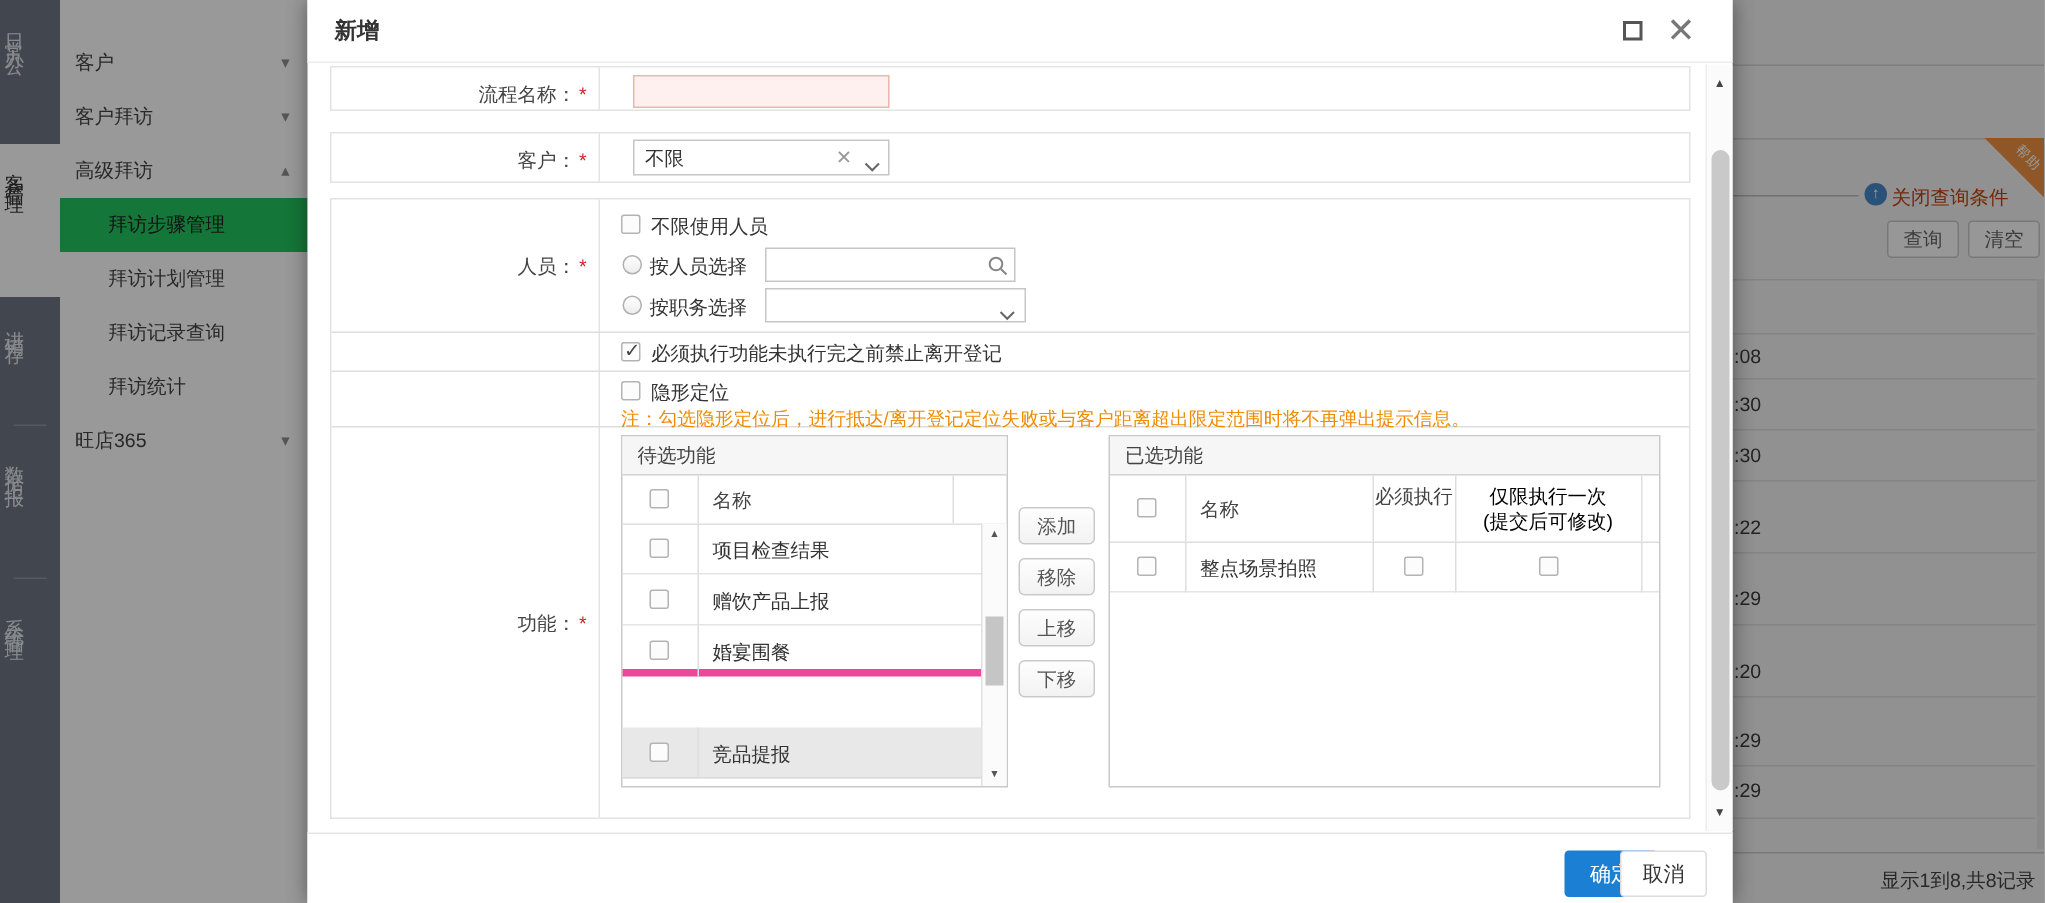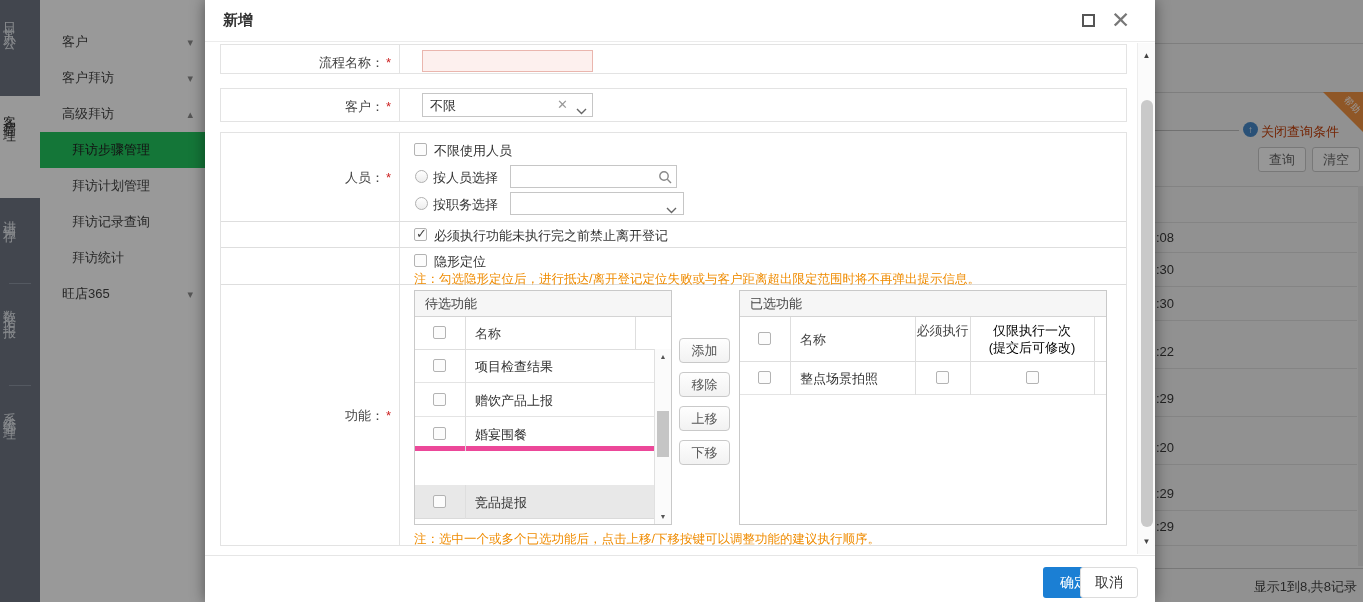--- a/index.html
+++ b/index.html
@@ -10,21 +10,21 @@
   
   .rail { position:absolute; left:0; top:0; width:40px; height:602px; background:#6e7582; z-index:1; }
   .rail-item { position:absolute; left:0; width:40px; text-align:center; writing-mode:vertical-lr; letter-spacing:5px; font-size:13px; color:#e3e7ec; cursor:pointer; }
   .rail-active-block { position:absolute; left:0; top:96px; width:40px; height:102px; background:#ffffff; }
   .rail-item.active { color:#333; }
   .rail-div { position:absolute; left:9px; width:22px; height:1px; background:#8d94a2; }
 
   
   .submenu { position:absolute; left:40px; top:0; width:165px; height:602px; background:#ffffff; z-index:1; }
   .menu-item { position:absolute; left:0; width:165px; height:36px; line-height:36px; color:#444; cursor:pointer; }
-  .menu-item .lbl { padding-left:22px; }
+  .menu-item .lbl { padding-left:10px; }
   .menu-item.sub .lbl { padding-left:32px; }
   .menu-item.selected { background:#22c55e; color:#222; }
   .menu-chevron { position:absolute; right:12px; top:0; color:#8e8e8e; font-size:11px; }
 
   
   .content { position:absolute; left:1155px; top:0; width:208px; height:602px; background:#f2f2f2; overflow:hidden; z-index:1; }
   .hline { position:absolute; left:0; width:208px; height:1px; background:#d2d2d2; }
   .rowline { position:absolute; left:0; width:202px; height:1px; background:#dcdcdc; }
   .time-cell { position:absolute; left:1px; font-size:13px; color:#3a3a3a; white-space:nowrap; }
   .mini-btn { position:absolute; width:48px; height:25px; background:#fcfcfc; border:1px solid #c9c9c9; border-radius:3px; font-size:13px; color:#666; text-align:center; line-height:23px; cursor:pointer; }
@@ -300,21 +300,20 @@
           <span class="nm">整点场景拍照</span>
           <div class="cb" style="left:196px; top:10px;"></div>
           <div class="cb" style="left:286px; top:10px;"></div>
           <div class="cell-border" style="left:50px; top:0; height:34px;"></div>
           <div class="cell-border" style="left:175px; top:0; height:34px;"></div>
           <div class="cell-border" style="left:230px; top:0; height:34px;"></div>
           <div class="cell-border" style="left:354px; top:0; height:34px;"></div>
         </div>
       </div>
 
-      <div class="note" style="left:193px; top:398px;">注：选中一个或多个已选功能后，点击上移/下移按键可以调整功能的建议执行顺序。</div>
     </div>
 
     <div class="m-scroll">
       <div class="ar" style="top:8px;">▲</div>
       <div class="thumb" style="top:57px; height:427px;"></div>
       <div class="ar" style="bottom:8px;">▼</div>
     </div>
 
     <div class="m-footer">
       <button class="btn-ok">确定</button>

